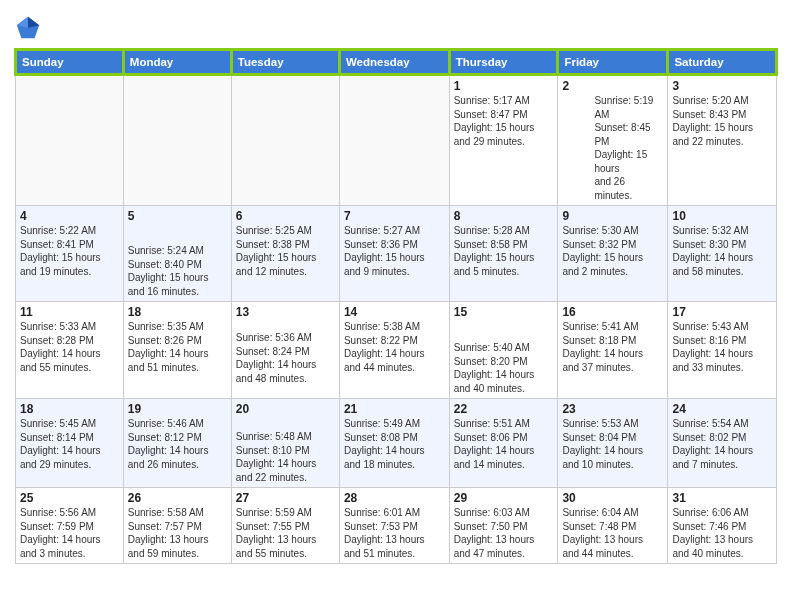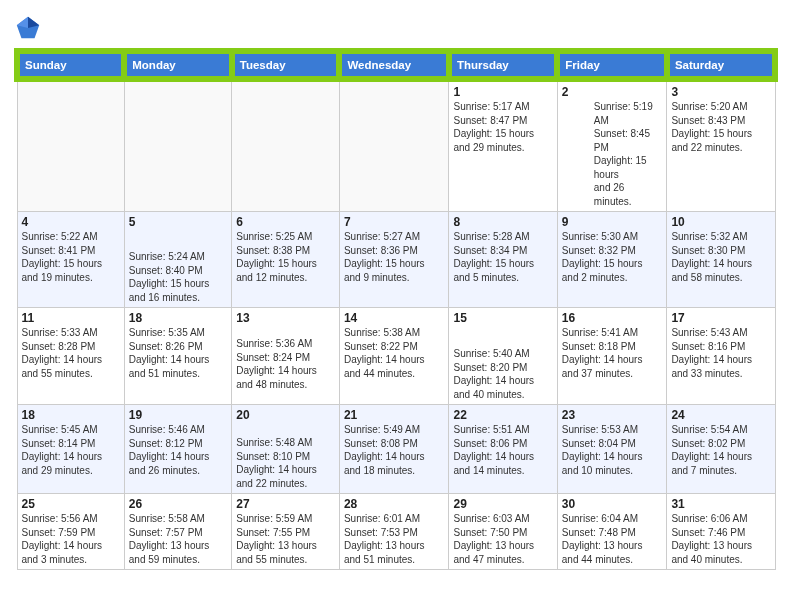--- a/index.html
+++ b/index.html
@@ -59,21 +59,21 @@
       border-collapse: collapse;
       font-size: 10.5px;
     }
     .calendar th {
       background: #3a7bd5;
       color: #fff;
       font-weight: bold;
       text-align: left;
       padding: 5px 5px;
       font-size: 11.5px;
-      border: 6px solid #84cc16;
+      border: 3px solid #84cc16;
     }
     .calendar td {
       border: 1px solid #ccc;
       vertical-align: top;
       padding: 3px 4px;
       width: 113px;
       min-height: 70px;
       background: #fff;
     }
     .calendar tr:nth-child(even) td {
@@ -211,21 +211,21 @@
               <div class="day-info" style="white-space: pre-line;">Sunrise: 5:27 AM
 Sunset: 8:36 PM
 Daylight: 15 hours
 and 9 minutes.</div>
             </div>
           </td>
           <td>
             <div class="cell-content">
               <span class="day-num">8</span>
               <div class="day-info" style="white-space: pre-line;">Sunrise: 5:28 AM
-Sunset: 8:34 PM
+Sunset: 8:58 PM
 Daylight: 15 hours
 and 5 minutes.</div>
             </div>
           </td>
           <td>
             <div class="cell-content">
               <span class="day-num">9</span>
               <div class="day-info" style="white-space: pre-line;">Sunrise: 5:30 AM
 Sunset: 8:32 PM
 Daylight: 15 hours

